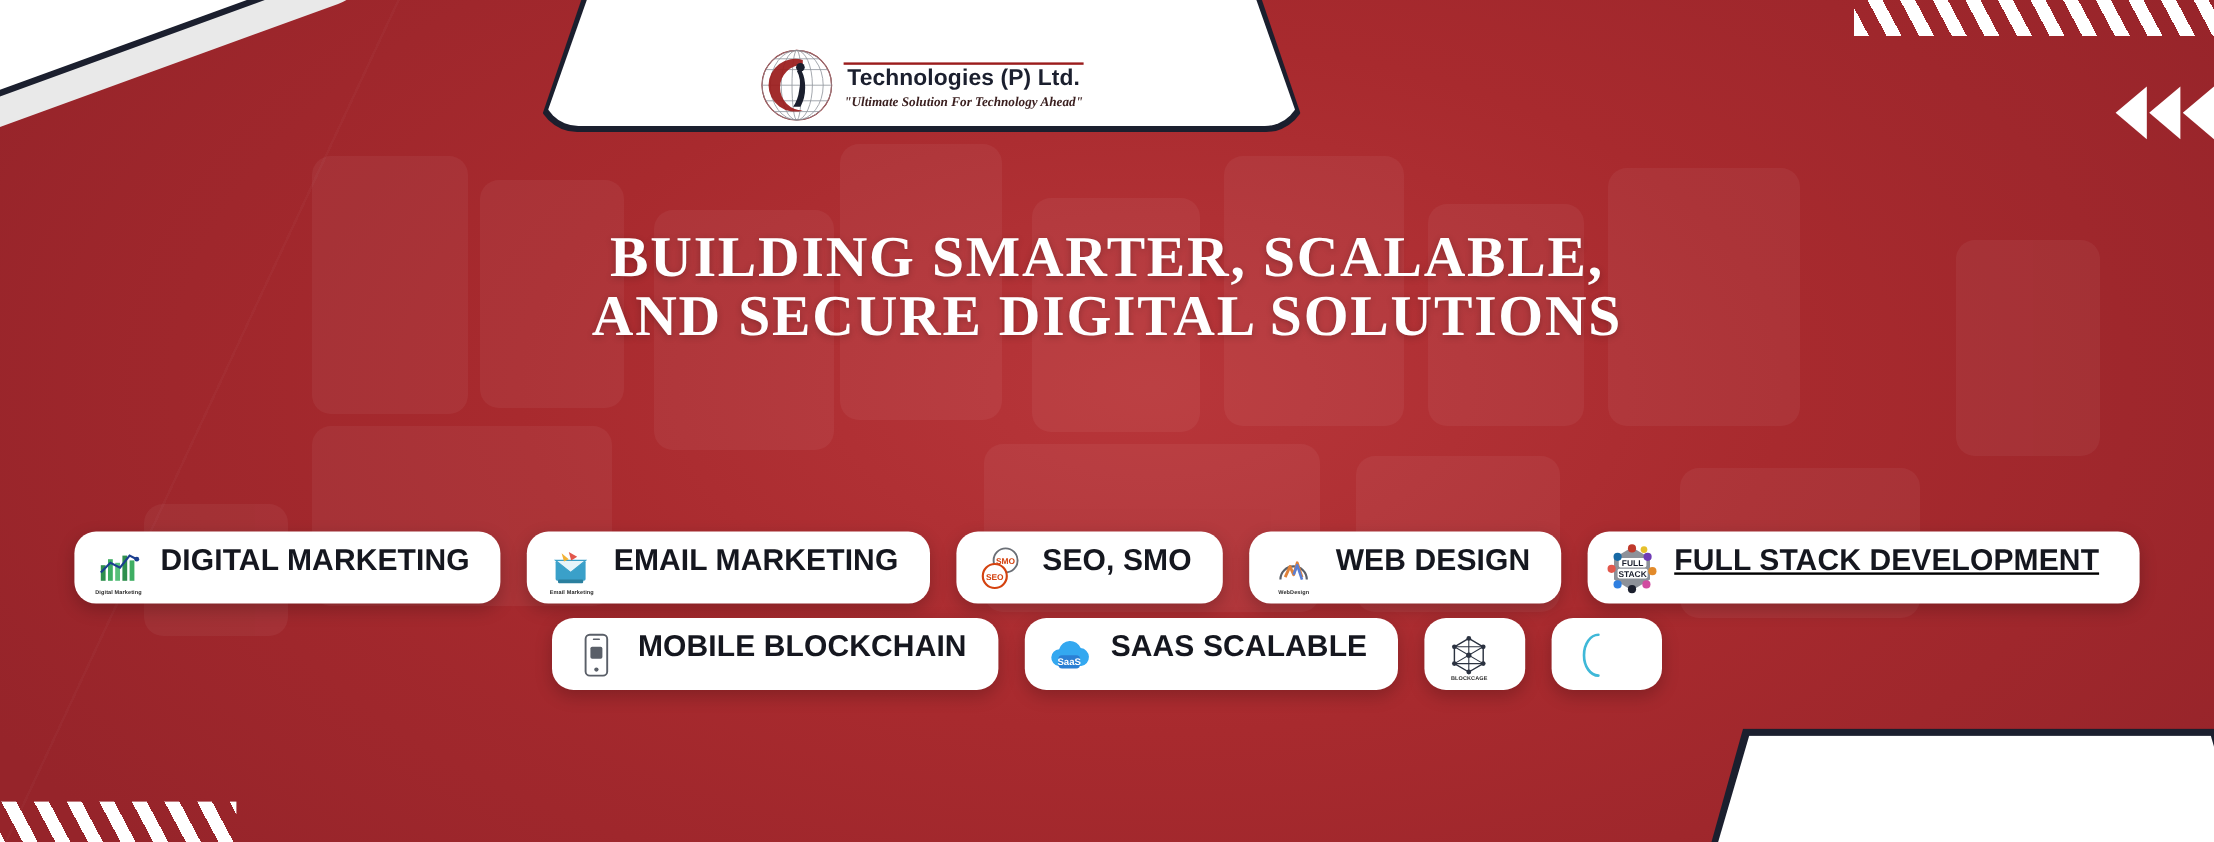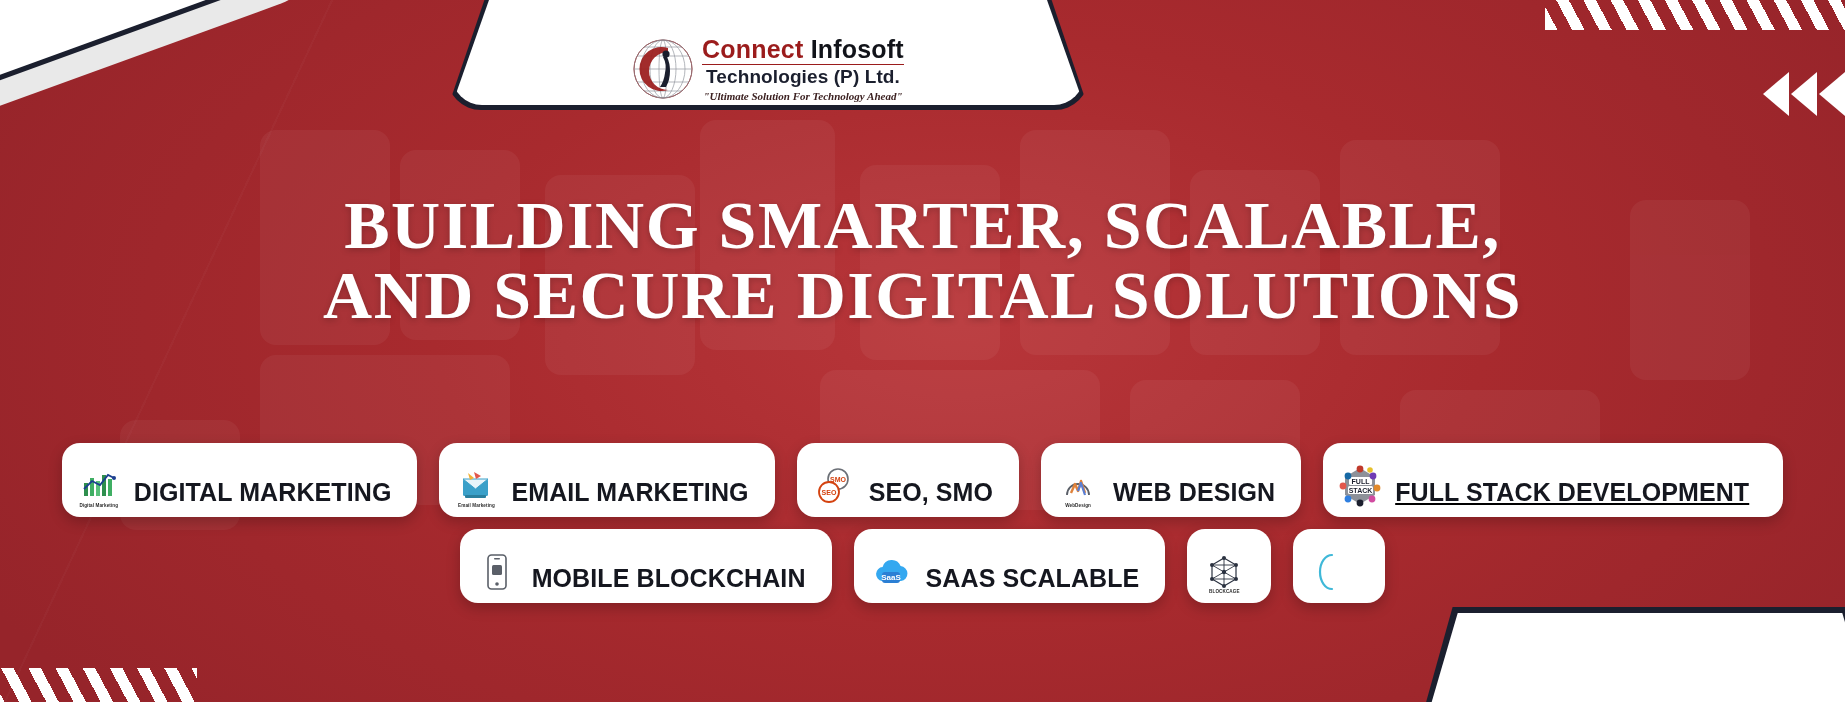--- a/index.html
+++ b/index.html
@@ -142,43 +142,43 @@
     border-right:26px solid #ffffff;
   }
 
   
   .headline {
     position:absolute; top:190px; left:0; right:0;
     text-align:center;
     font-family:"Liberation Serif", serif;
     font-weight:bold;
     color:#ffffff;
-    font-size:68px;
+    font-size:48px;
     line-height:1.03;
     letter-spacing:1.5px;
     text-shadow:0 2px 6px rgba(0,0,0,.22);
   }
   .headline .l2 { display:block; }
 
   
   .badges {
     position:absolute; left:0; right:0; top:443px;
   }
   .badge-row {
     display:flex; align-items:center; justify-content:center;
     gap:22px;
   }
   .badge-row.r1 { margin-bottom:12px; }
   .badge {
-    display:flex; align-items:flex-end; gap:14px;
+    display:flex; align-items:flex-start; gap:14px;
     background:#ffffff;
     border-radius:18px;
     padding:10px 26px 10px 16px;
     box-shadow:0 5px 14px rgba(0,0,0,.22);
-    height:74px;
+    height:60px;
     white-space:nowrap;
   }
   .badge.wide { padding-right:34px;text-decoration:underline; }
   .badge-label {
     font-size:25px; font-weight:bold; color:#15171f;
     letter-spacing:.1px;
   }
   .badge-ico {
     width:42px; height:42px; flex:0 0 42px;
     position:relative; display:flex; align-items:center; justify-content:center;
@@ -246,24 +246,20 @@
               <path d="M5.5 44 H56.5"></path>
             <path d="M12 9 H50"></path>
               <path d="M12 53 H50"></path>
           </g>
           <path d="M36 10 A22 22 0 1 0 36 52 A17 17 0 1 1 36 14 Z" fill="#9b1c1c" opacity="0.93"></path>
           <path d="M31 19 q4 7 2 16 q-1 8 -5 14 l6 0 q4 -7 4 -16 q0 -8 -3 -14 z" fill="#1b1f2e"></path>
           <circle cx="34" cy="16" r="3.6" fill="#1b1f2e"></circle>
         </svg>
       </div>
       <div class="logo-text">
-        <div class="logo-line1">
-          <span class="w1">Connect</span>
-          <span class="w2">Infosoft</span>
-        </div>
         <div class="logo-rule"></div>
         <div class="logo-line2">Technologies (P) Ltd.</div>
         <div class="logo-tag">"Ultimate Solution For Technology Ahead"</div>
       </div>
     </div>
   </div>
 
   <div class="headline">
     <span class="l1">BUILDING SMARTER, SCALABLE,</span>
     <span class="l2">AND SECURE DIGITAL SOLUTIONS</span>

